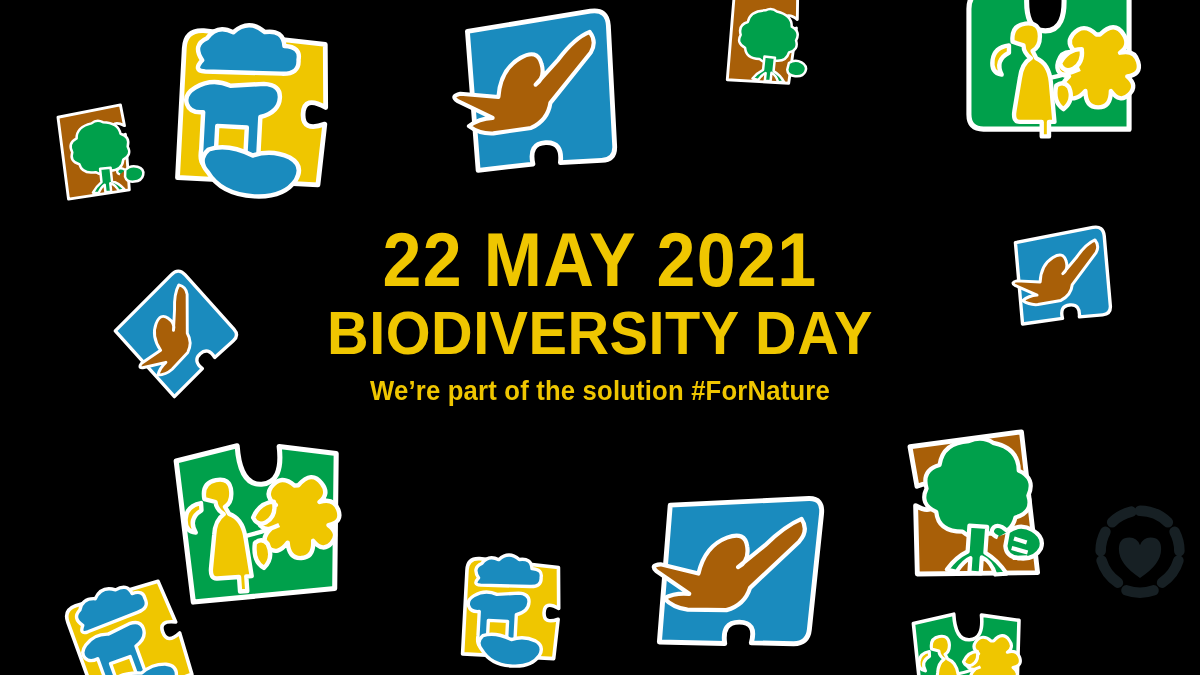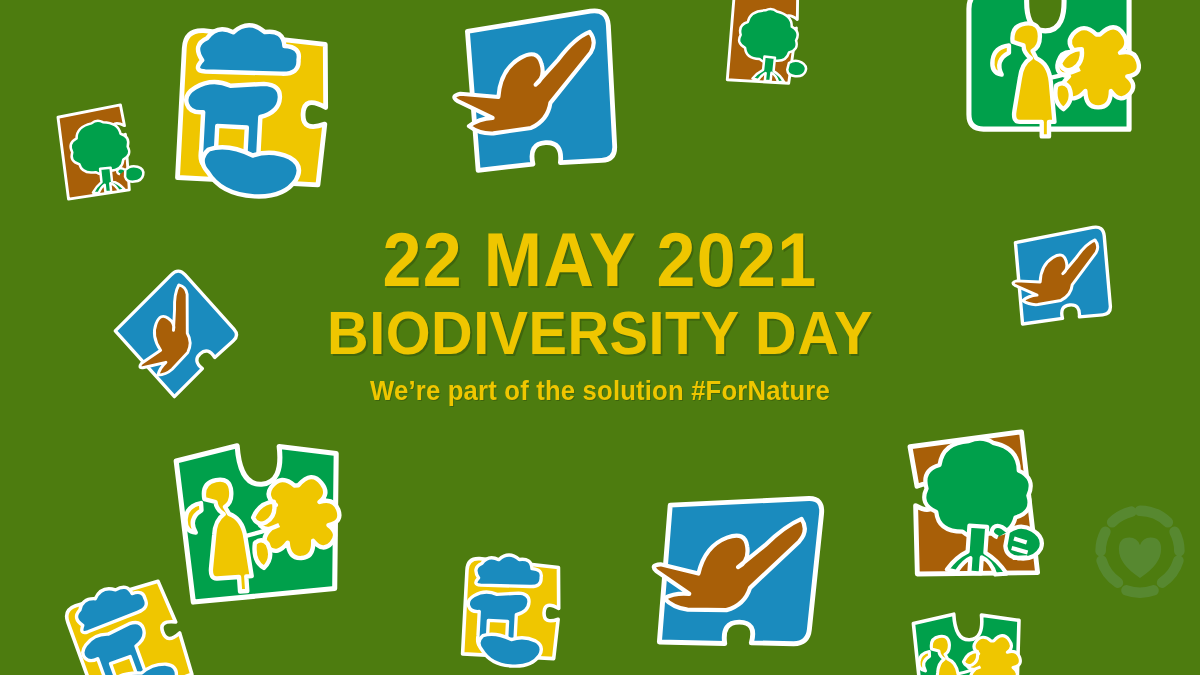--- a/index.html
+++ b/index.html
@@ -4,21 +4,21 @@
 <title>Biodiversity Day Banner</title>
 <style>
   html,body{margin:0;padding:0;}
   body{
     width:1200px;height:675px;overflow:hidden;
     font-family:"Liberation Sans", sans-serif;
     background:#064860;
   }
   #stage{
     position:relative;width:1200px;height:675px;
-    background:#4d7c0f;overflow:hidden;
+    background:#000000;overflow:hidden;
   }
 
   
   .headline-block{
     position:absolute;left:0;top:222px;width:1200px;
     text-align:center;z-index:5;
     line-height:1;
   }
   .line1{
     display:block;

